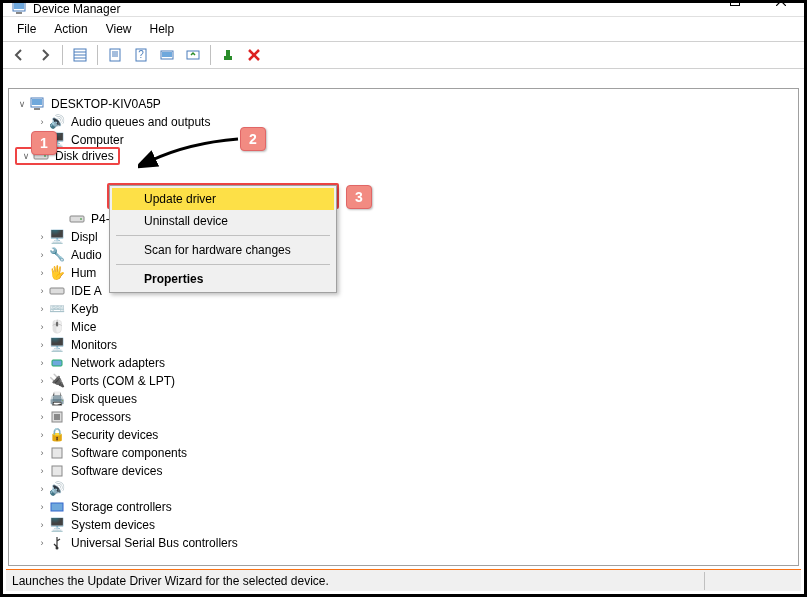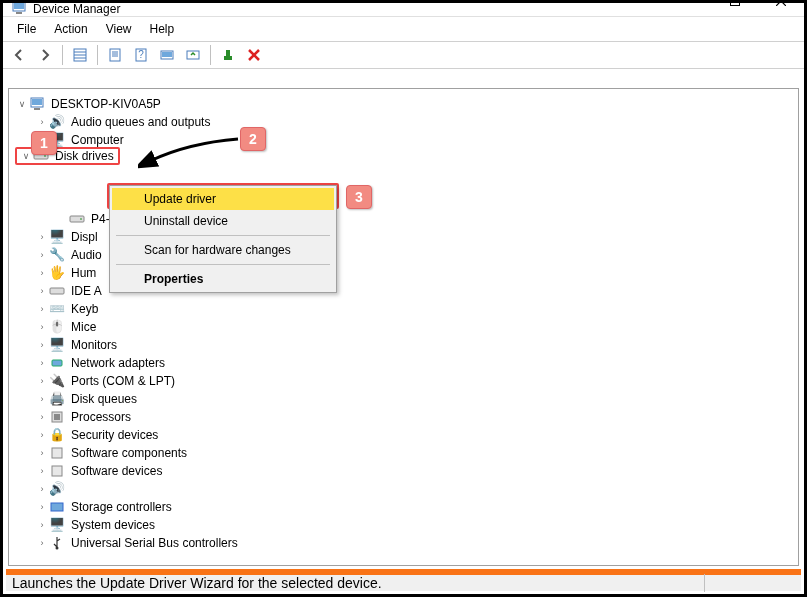--- a/index.html
+++ b/index.html
@@ -133,22 +133,22 @@
     display: flex; align-items: center; justify-content: center;
     box-shadow: 1px 1px 2px rgba(0,0,0,.25);
     z-index: 90;
   }
   .statusbar {
     position: absolute;
     left: 3px; right: 3px; bottom: 3px;
     height: 22px;
     display: flex; align-items: center;
     padding: 0 6px;
-    border-top: 6px solid #f97316;
-    font-size: 14px;
+    border-top: 1px solid #f97316;
+    font-size: 12px;
     background: #f0f0f0;
   }
   .status-sep { width: 1px; background: #c0c0c0; height: 18px; margin-left: auto; }
   
   .arrow {
     position: absolute;
     z-index: 80;
     pointer-events: none;
   }
 </style>

